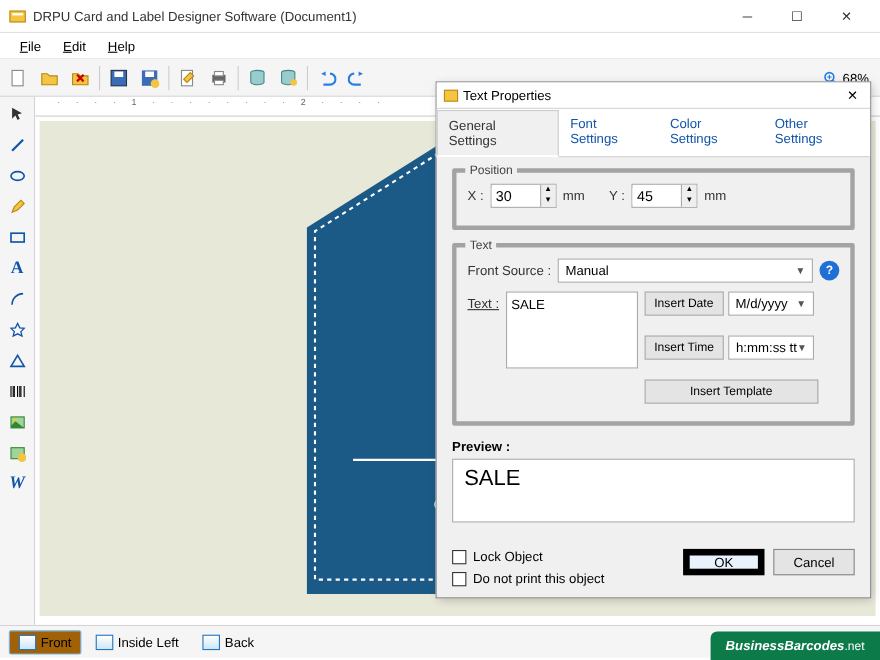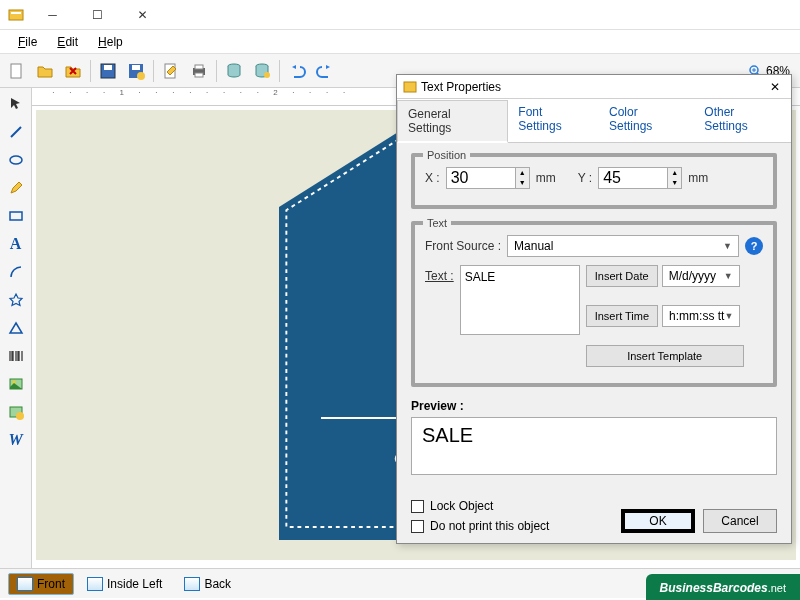--- a/index.html
+++ b/index.html
@@ -33,53 +33,54 @@
 .dlg-close { width: 20px; text-align: center; cursor: default; }
 .dlg-tabs { display: flex; background: #fff; border-bottom: 1px solid #ccc; }
 .dlg-tab { padding: 6px 10px; font-size: 12px; color: #15a; cursor: default; }
 .dlg-tab.active { color: #333; border-bottom: 2px solid #fff; background: #f0f0f0; position: relative; top: 1px; border-top: 1px solid #ccc; border-left: 1px solid #ccc; border-right: 1px solid #ccc; }
 .dlg-body { padding: 10px 14px; }
 .group { border: 4px solid #a3a3a3; border-radius: 2px; padding: 10px 10px 8px; margin-bottom: 12px; position: relative; }
 .group-label { position: absolute; top: -8px; left: 8px; background: #f0f0f0; padding: 0 4px; font-size: 11px; color: #444; }
 .row { display: flex; align-items: center; gap: 6px; margin-bottom: 8px; }
 .lbl { font-size: 12px; color: #333; }
 .spin { display: flex; align-items: center; border: 1px solid #aaa; background: #fff; height: 22px; }
-.spin input { width: 68px; border: none; padding: 0 4px; font-size: 16px; outline: none; }
+.spin input { width: 44px; border: none; padding: 0 4px; font-size: 13px; outline: none; }
 .spin-btns { display: flex; flex-direction: column; }
 .spin-b { width: 14px; height: 10px; font-size: 7px; text-align: center; border-left: 1px solid #aaa; background: #eee; line-height: 10px; }
 .select { flex: 1; border: 1px solid #aaa; background: #fff; height: 22px; display: flex; align-items: center; padding: 0 6px; justify-content: space-between; }
 .select .arrow { font-size: 9px; color: #555; }
 .help-ico { width: 18px; height: 18px; border-radius: 50%; background: #1e6fd6; color: #fff; display: flex; align-items: center; justify-content: center; font-weight: bold; font-size: 11px; }
 .textarea { width: 120px; height: 70px; border: 1px solid #aaa; background: #fff; padding: 4px; font-size: 12px; resize: none; }
 .btn-grid { display: flex; flex-direction: column; gap: 18px; }
 .btn-row { display: flex; gap: 4px; }
 .ibtn { border: 1px solid #aaa; background: #e4e4e4; padding: 3px 8px; font-size: 11px; text-align: center; min-width: 72px; height:22px; display:flex; align-items:center; justify-content:center;}
 .isel { border: 1px solid #aaa; background: #fff; padding: 3px 6px; font-size: 11px; min-width: 78px; display: flex; justify-content: space-between; align-items:center; height:22px;}
 .isel .arrow{font-size:9px;color:#555;}
 .preview-lbl { font-size: 12px; font-weight: bold; margin-bottom: 4px; }
 .preview-box { border: 1px solid #aaa; background: #fff; height: 58px; padding: 6px 10px; font-size: 20px; }
-.dlg-foot { position: absolute; bottom: 10px; left: 14px; right: 14px; display: flex; align-items: flex-end; }
+.dlg-foot { position: absolute; bottom: 10px; left: 14px; right: 14px; display: flex; align-items: flex-start; }
 .checks { display: flex; flex-direction: column; gap: 6px; flex: 1; }
 .chk { display: flex; align-items: center; gap: 6px; font-size: 12px; }
 .chk-box { width: 13px; height: 13px; border: 1px solid #333; background: #fff; }
 .foot-btns { display: flex; gap: 8px; }
 .fbtn { width: 74px; height: 24px; border: 1px solid #888; background: #e4e4e4; display: flex; align-items: center; justify-content: center; font-size: 12px; }
-.fbtn.ok { border: 4px solid #000000; background: #eaf3fc; }
+.fbtn.ok { border: 6px solid #000000; background: #eaf3fc; }
 .watermark { position: absolute; right: 0; bottom: 0; background: #0d7a4a; color: #fff; padding: 4px 14px; font-size: 16px; font-style: italic; font-weight: bold; border-top-left-radius: 6px; }
 .watermark .net { font-size: 11px; font-style: normal; font-weight: normal; }
 .zoom-box { display: flex; align-items: center; gap: 4px; margin-left: auto; padding-right: 6px; font-size: 12px; }
 </style>
 </head>
 <body>
 
 <div class="titlebar">
   <svg class="icon" viewBox="0 0 16 16">
       <rect x="1" y="3" width="14" height="10" fill="#f4c542" stroke="#b8860b"></rect>
       <rect x="3" y="5" width="10" height="2" fill="#fff"></rect>
     </svg>
+  <span class="title">DRPU Card and Label Designer Software (Document1)</span>
   <div class="win-btns">
     <div class="win-btn">─</div>
     <div class="win-btn">☐</div>
     <div class="win-btn">✕</div>
   </div>
 </div>
 
 <div class="menubar">
   <div class="menu"><u>F</u>ile</div>
   <div class="menu"><u>E</u>dit</div>

